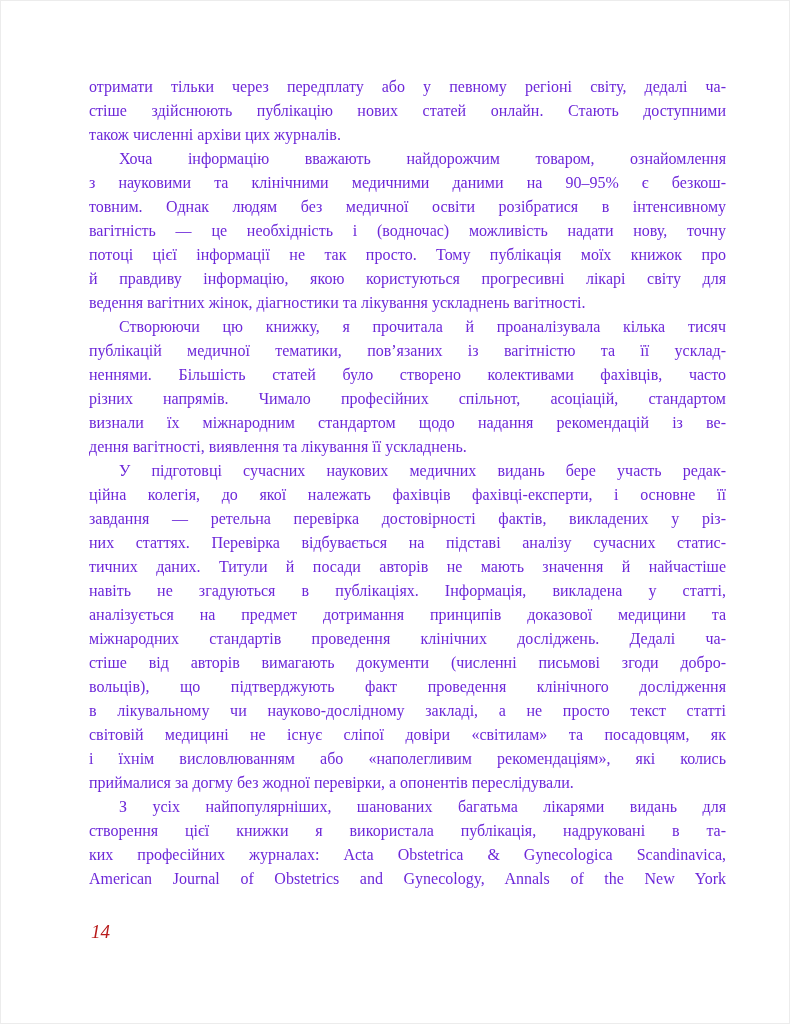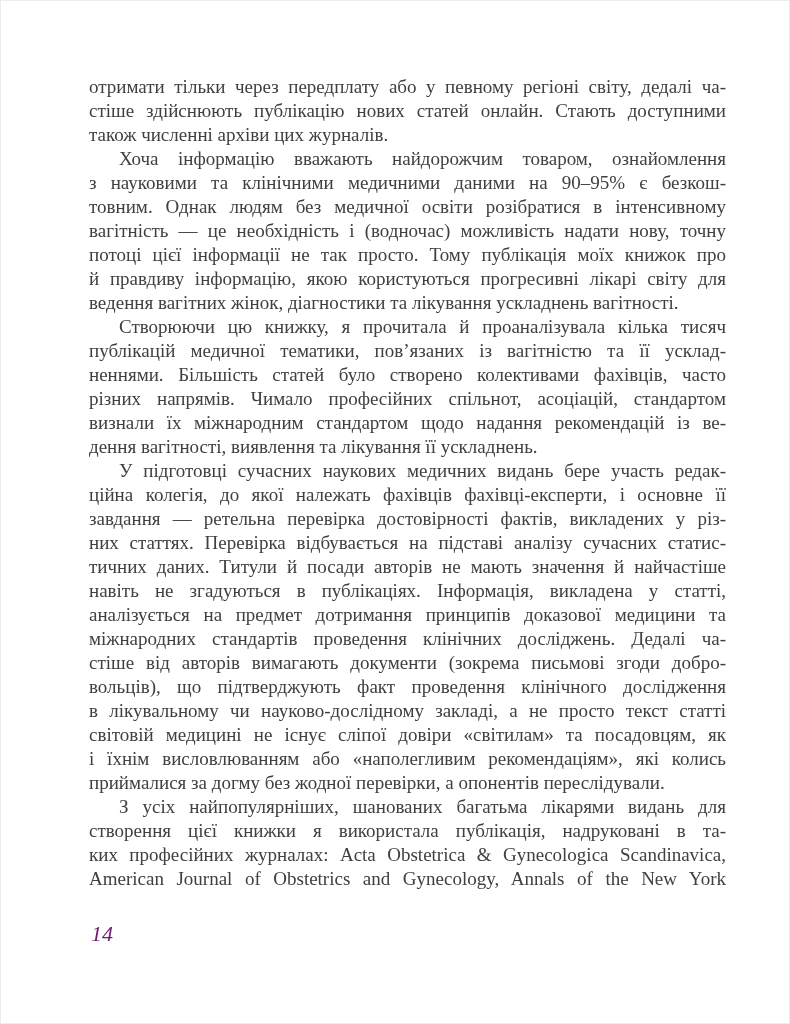--- a/index.html
+++ b/index.html
@@ -14,42 +14,42 @@
     height: 1024px;
     background: #ffffff;
     border: 1px solid #ececec;
     overflow: hidden;
   }
   .text-block {
     position: absolute;
     top: 74px;
     left: 88px;
     width: 637px;
-    color: #404040;
-    font-size: 19px;
+    color: #6d28d9;
+    font-size: 16px;
     line-height: 24px;
   }
   .para { margin: 0; }
   .line {
     text-align: justify;
     text-align-last: justify;
     white-space: normal;
     height: 24px;
     overflow: visible;
   }
   .line.first { padding-left: 30px; }
   .line.lastline { text-align-last: left; }
   .italic { }
   .page-number {
     position: absolute;
     left: 90px;
     top: 920px;
-    font-size: 22px;
+    font-size: 19px;
     font-style: italic;
-    color: #701a75;
+    color: #b91c1c;
   }
 </style>
 </head>
 <body>
 
 <div class="page">
   <div class="text-block">
 
     <div class="para">
       <div class="line">отримати тільки через передплату або у певному регіоні світу, дедалі ча-</div>
@@ -78,21 +78,21 @@
 
     <div class="para">
       <div class="line first">У підготовці сучасних наукових медичних видань бере участь редак-</div>
       <div class="line">ційна колегія, до якої належать фахівців фахівці-експерти, і основне її</div>
       <div class="line">завдання — ретельна перевірка достовірності фактів, викладених у різ-</div>
       <div class="line">них статтях. Перевірка відбувається на підставі аналізу сучасних статис-</div>
       <div class="line">тичних даних. Титули й посади авторів не мають значення й найчастіше</div>
       <div class="line">навіть не згадуються в публікаціях. Інформація, викладена у статті,</div>
       <div class="line">аналізується на предмет дотримання принципів доказової медицини та</div>
       <div class="line">міжнародних стандартів проведення клінічних досліджень. Дедалі ча-</div>
-      <div class="line">стіше від авторів вимагають документи (зокрема письмові згоди добро-</div>
+      <div class="line">стіше від авторів вимагають документи (численні письмові згоди добро-</div>
       <div class="line">вольців), що підтверджують факт проведення клінічного дослідження</div>
       <div class="line">в лікувальному чи науково-дослідному закладі, а не просто текст статті</div>
       <div class="line">світовій медицині не існує сліпої довіри «світилам» та посадовцям, як</div>
       <div class="line">і їхнім висловлюванням або «наполегливим рекомендаціям», які колись</div>
       <div class="line lastline">приймалися за догму без жодної перевірки, а опонентів переслідували.</div>
     </div>
 
     <div class="para">
       <div class="line first">З усіх найпопулярніших, шанованих багатьма лікарями видань для</div>
       <div class="line">створення цієї книжки я використала публікація, надруковані в та-</div>

